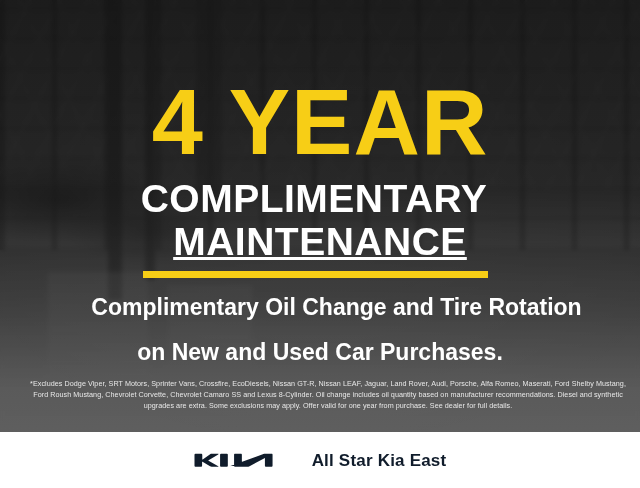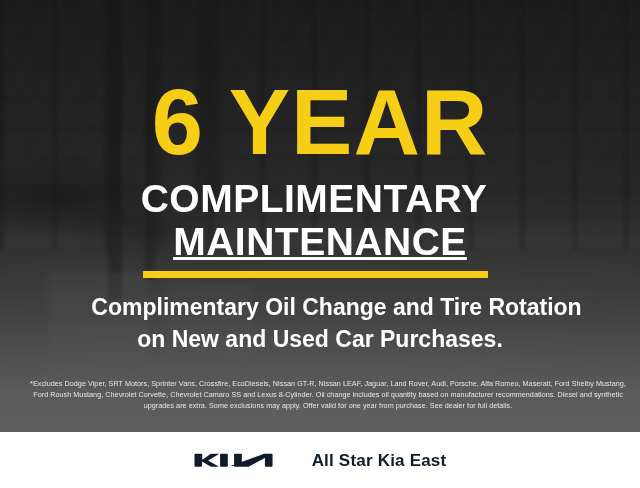--- a/index.html
+++ b/index.html
@@ -179,21 +179,21 @@
     position: absolute;
     left: 0;
     right: 0;
     font-size: 23px;
     line-height: 23px;
     font-weight: bold;
     color: #ffffff;
     white-space: nowrap;
   }
   .offer-line-1 { top: 296px; margin-left: 33px; }
-  .offer-line-2 { top: 328px; }
+  .offer-line-2 { top: 341px; }
 
   .fineprint {
     position: absolute;
     left: 30px;
     right: 14px;
     top: 378px;
     font-size: 7.2px;
     line-height: 11px;
     color: #e8e8e8;
     text-align: center;
@@ -241,21 +241,21 @@
 
   <div class="hero">
     <div class="photo"></div>
     <div class="photo-posts"></div>
     <div class="photo-objects"></div>
     <div class="photo-haze"></div>
     <div class="scrim"></div>
 
     <div class="content">
 
-      <div class="headline-year">6 YEAR</div>
+      <div class="headline-year">4 YEAR</div>
 
       <div class="headline-sub1">COMPLIMENTARY</div>
 
       <div class="headline-sub2">MAINTENANCE</div>
 
       <div class="divider"></div>
 
       <div class="offer-line offer-line-1">Complimentary Oil Change and Tire Rotation</div>
 
       <div class="offer-line offer-line-2">on New and Used Car Purchases.</div>

